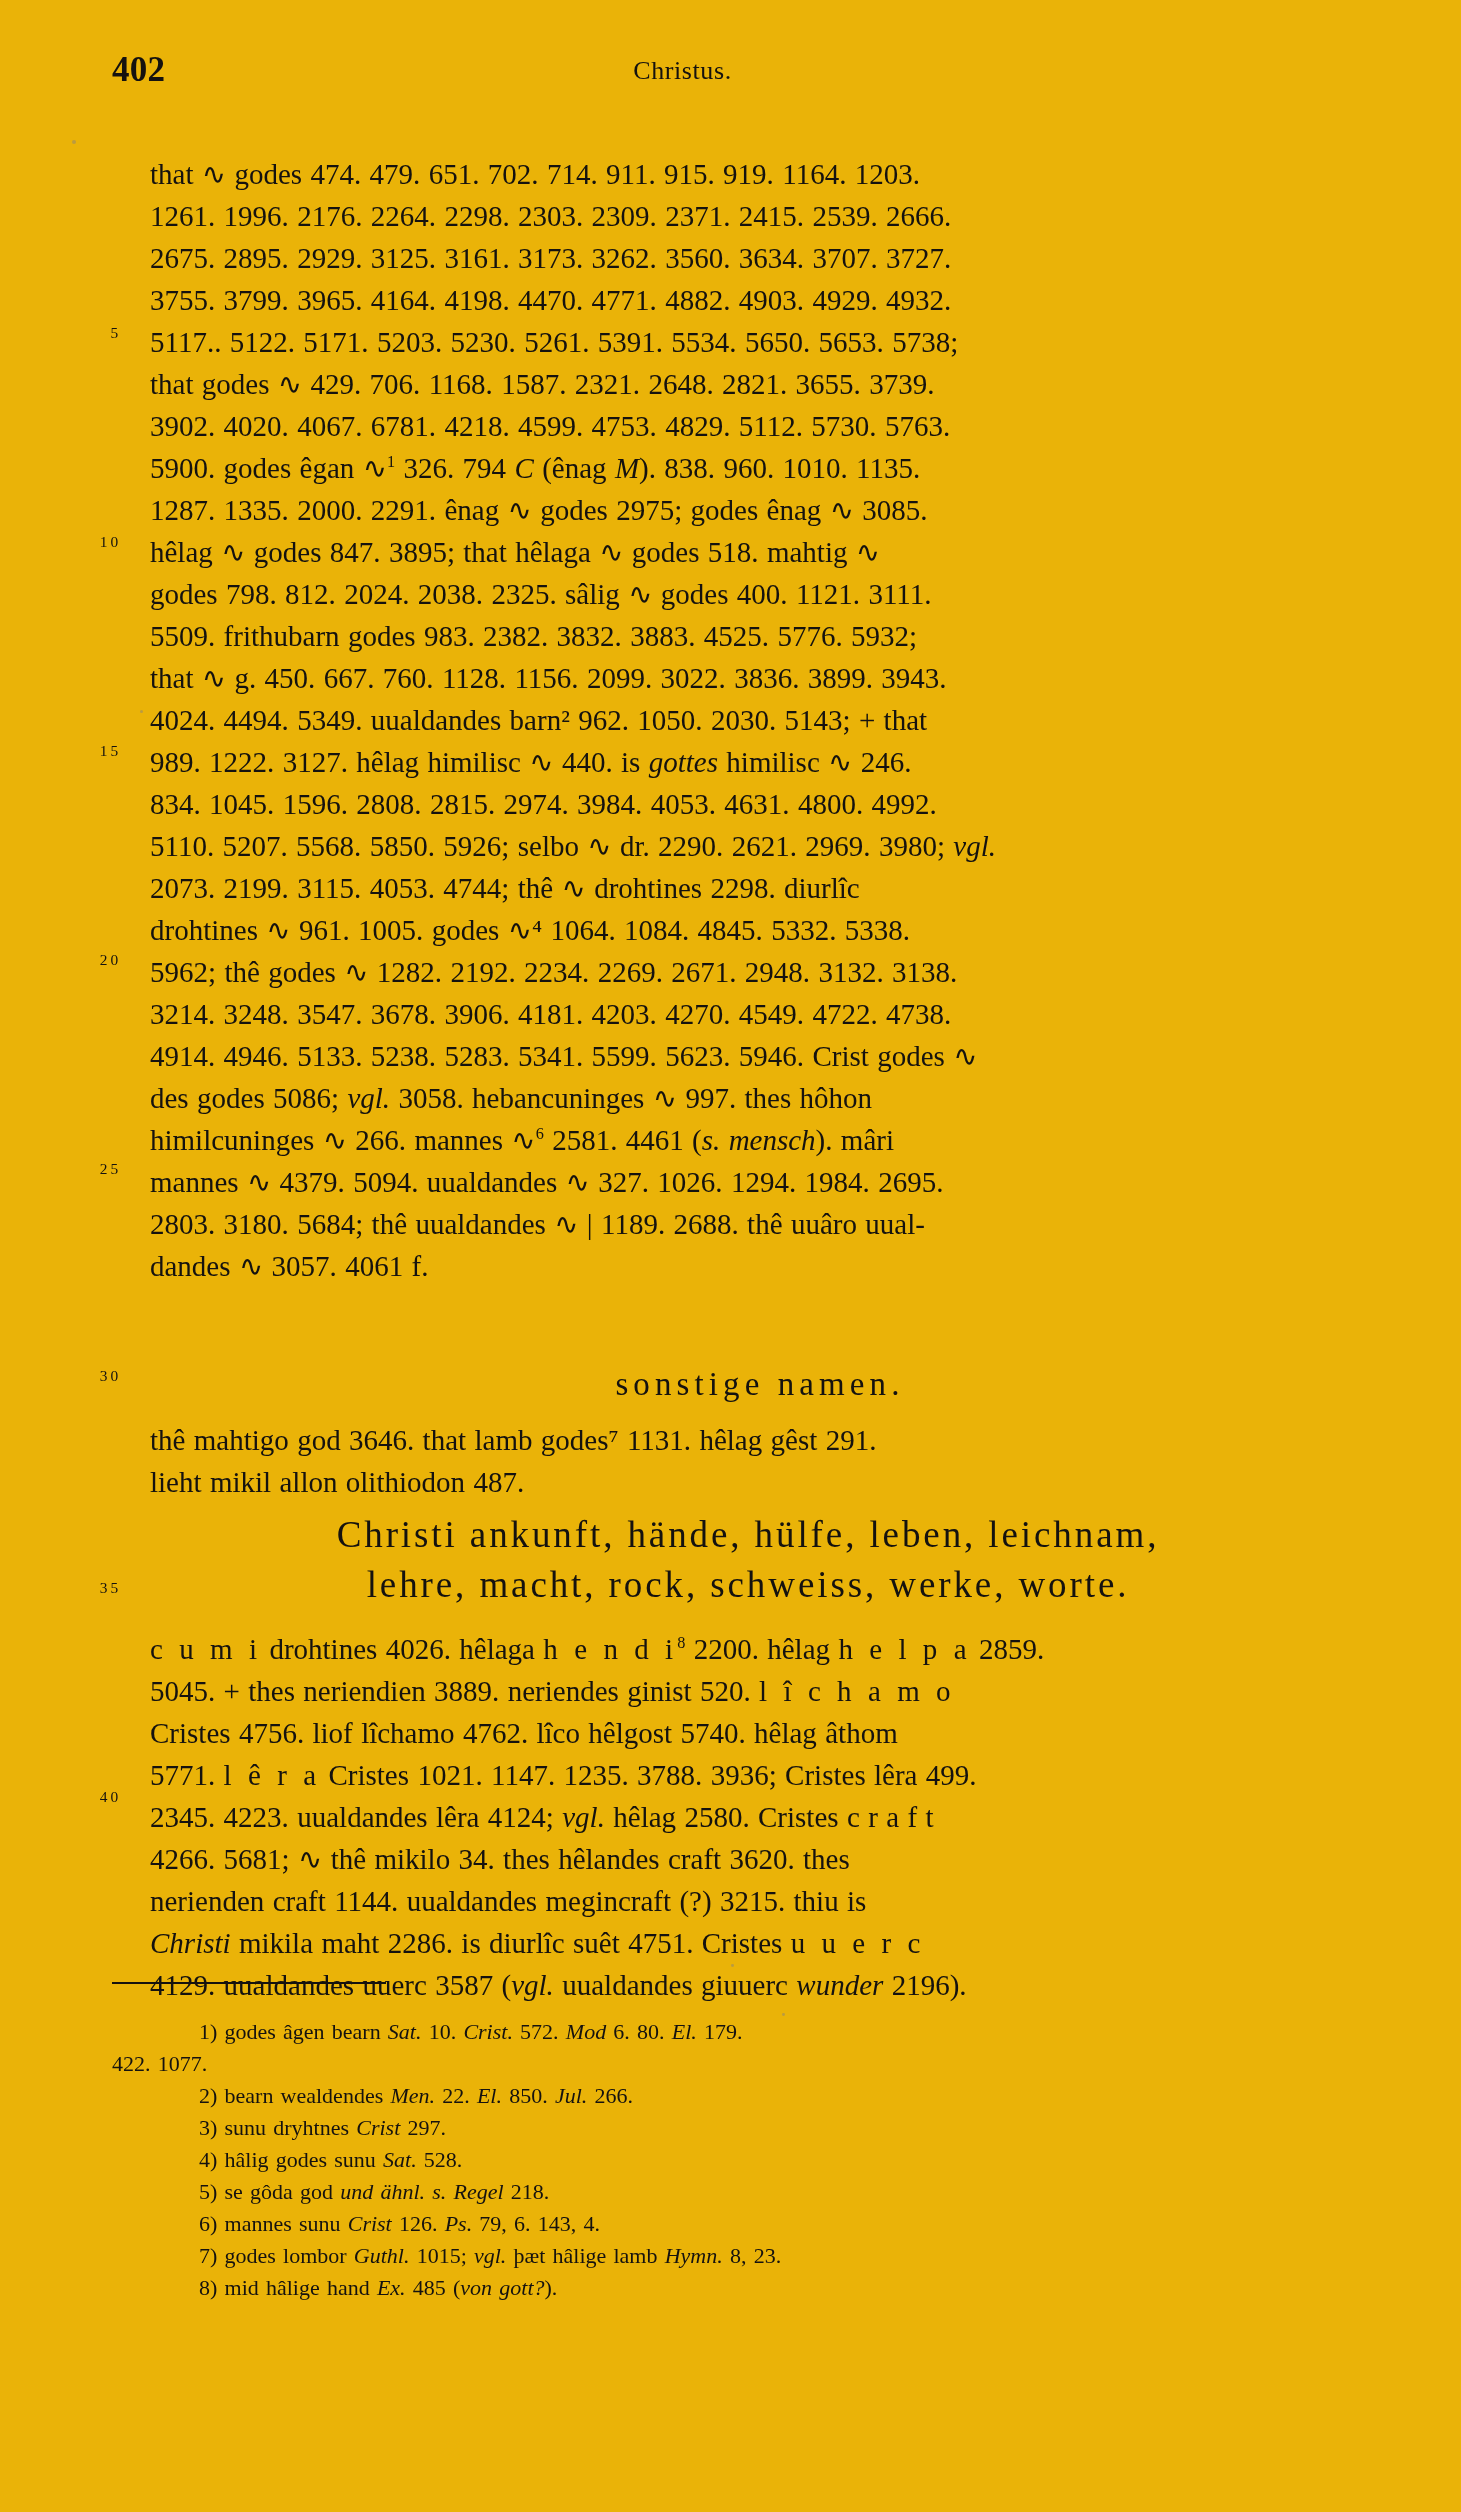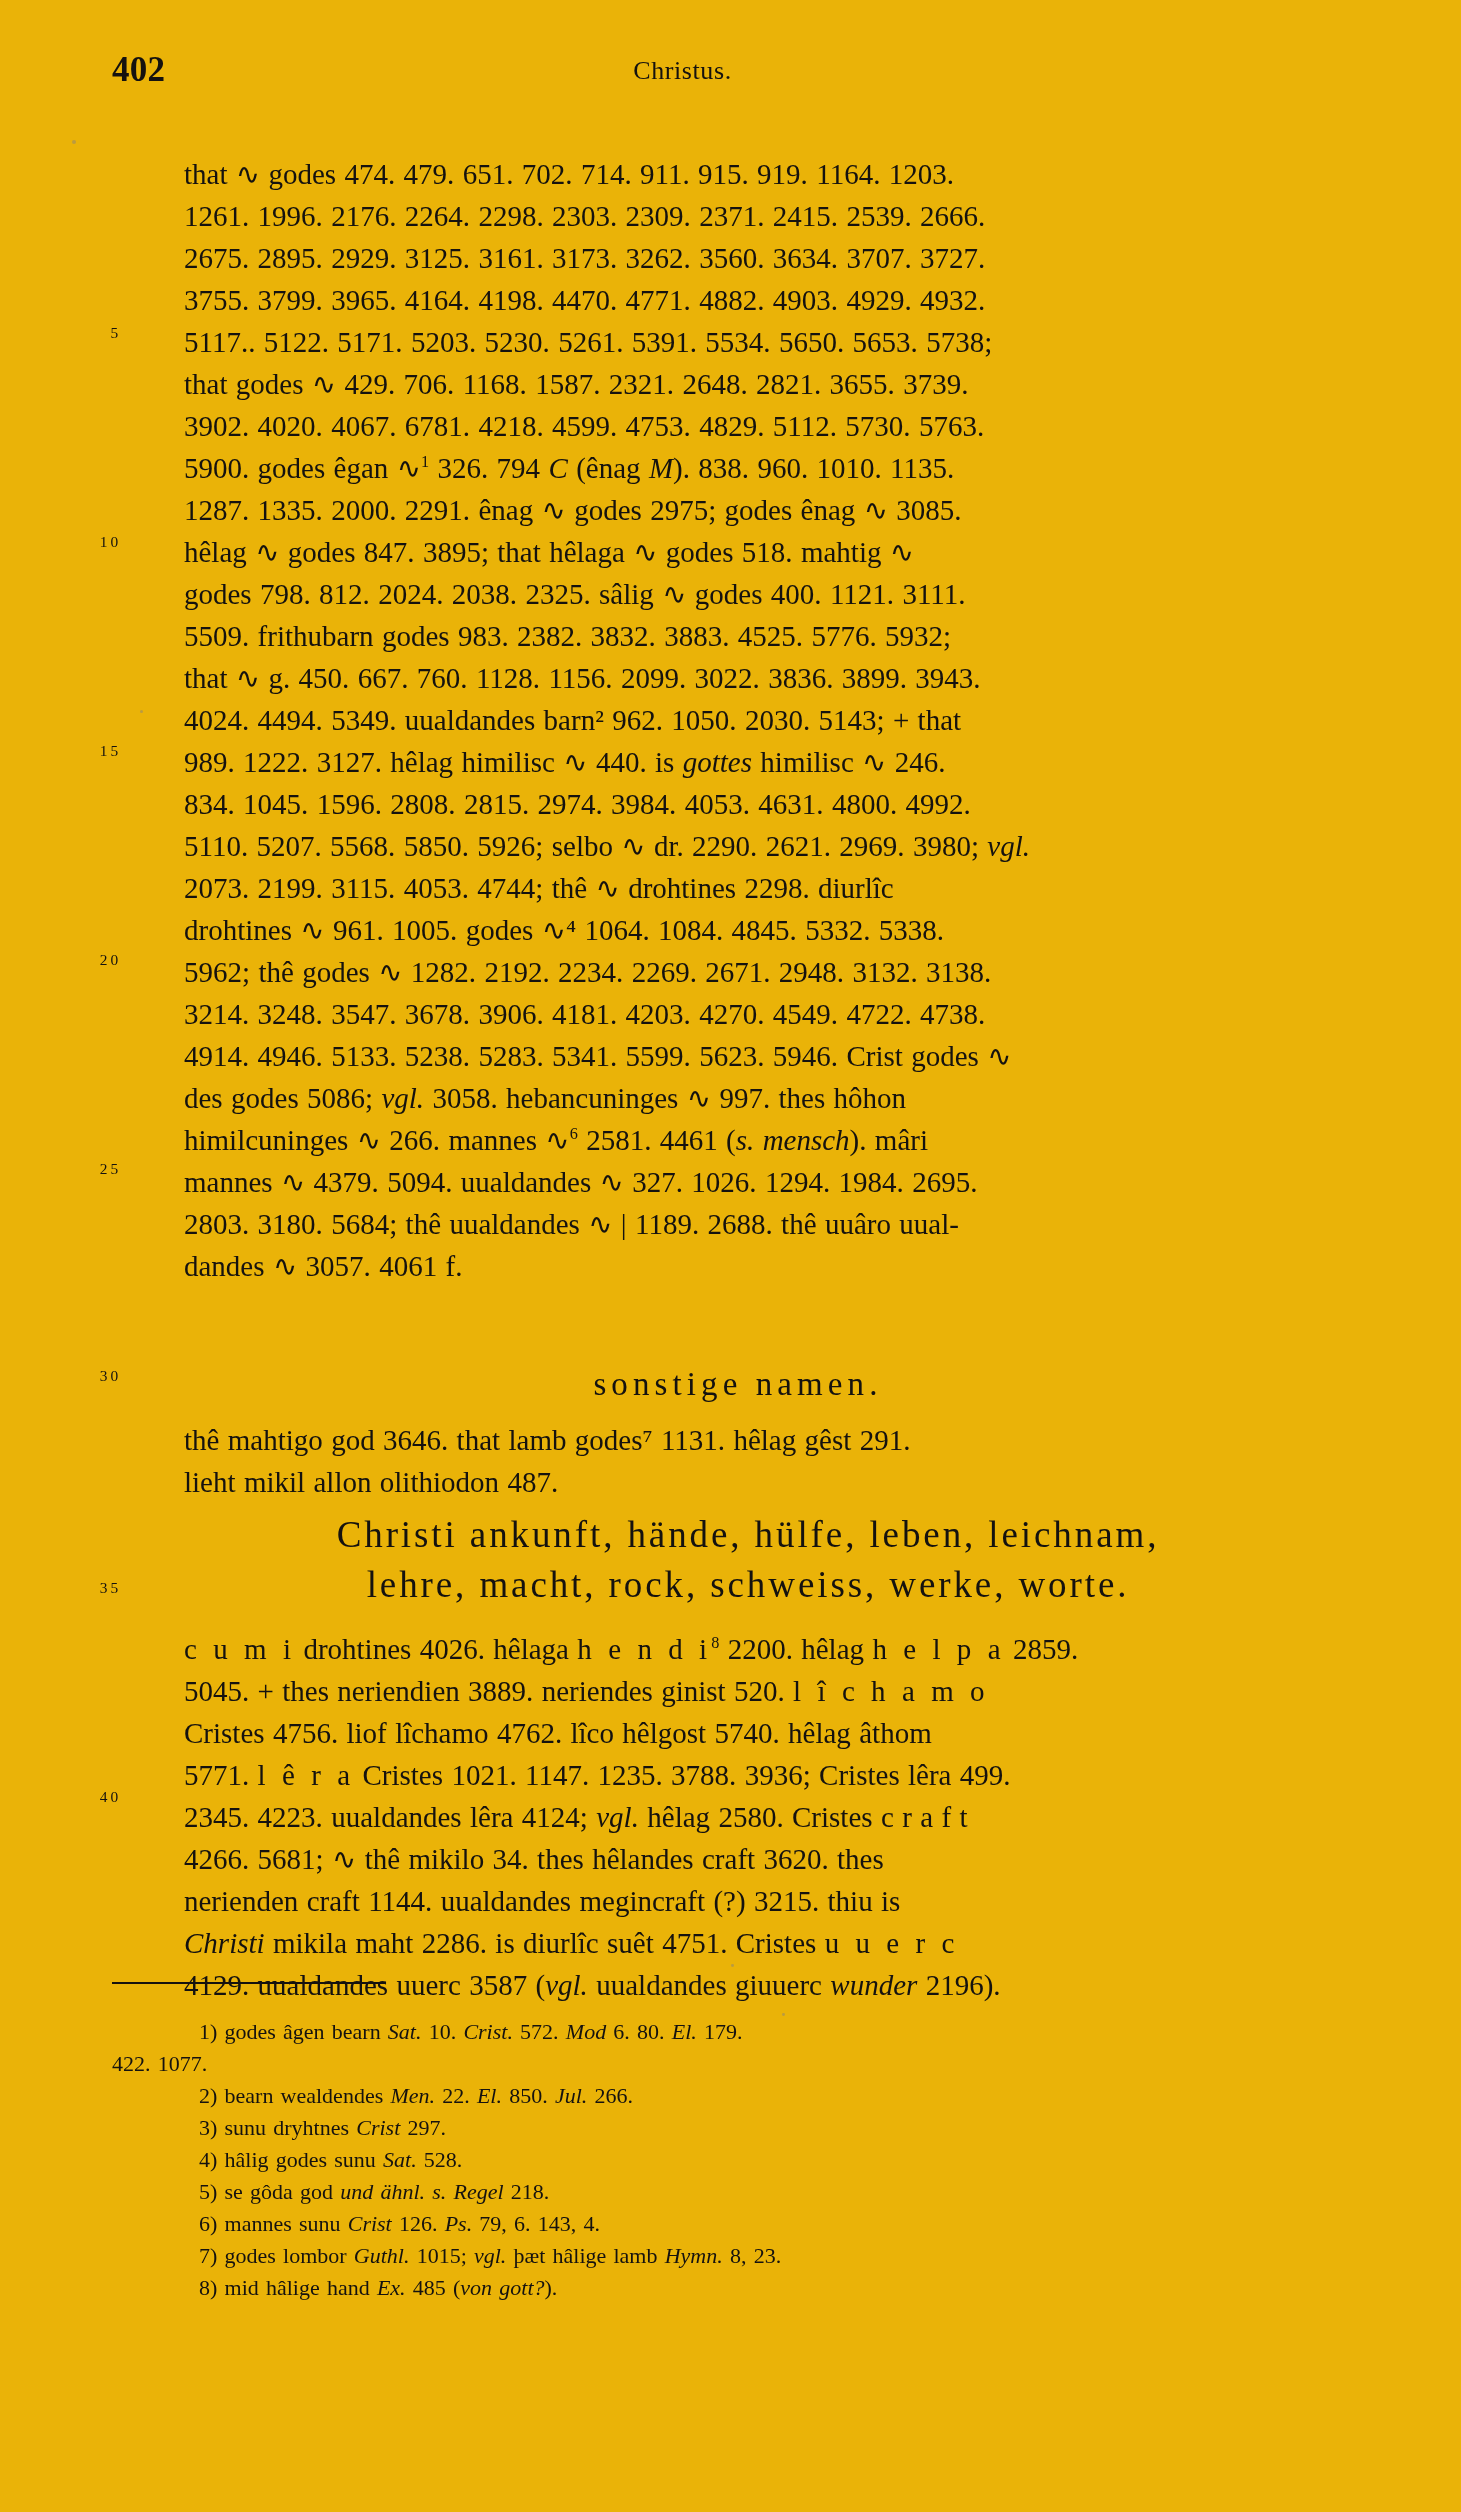--- a/index.html
+++ b/index.html
@@ -29,34 +29,34 @@
     padding-right:97px;
   }
   
   .body{
     position:absolute;left:150px;top:153px;width:1196px;
     font-size:29px;line-height:42px;
     text-align:left;
     word-spacing:1.1px;
   }
   .ln{
-    display:block;white-space:nowrap;position:relative;margin-left:34px;
+    display:block;white-space:nowrap;position:relative;
   }
   i,.it{font-style:italic;}
   .sp{letter-spacing:4px;}
   sup{font-size:0.56em;vertical-align:super;line-height:0;letter-spacing:0;}
   
   .linenums{position:absolute;left:0;top:153px;width:143px;}
   .lnum{
     position:absolute;left:0;width:121px;text-align:right;
     font-size:15.4px;letter-spacing:2.9px;font-weight:400;
   }
   
   .subhead{
-    position:absolute;left:140px;width:1196px;text-align:center;
+    position:absolute;left:162px;width:1196px;text-align:center;
     font-size:33px;letter-spacing:5.1px;font-weight:400;
   }
   .bighead{
     position:absolute;left:114px;width:1268px;text-align:center;
     font-size:37px;line-height:50px;letter-spacing:2.9px;font-weight:400;
   }
   
   .fnrule{
     position:absolute;left:112px;top:1982px;width:274px;height:2.3px;
     background:#15120f;

